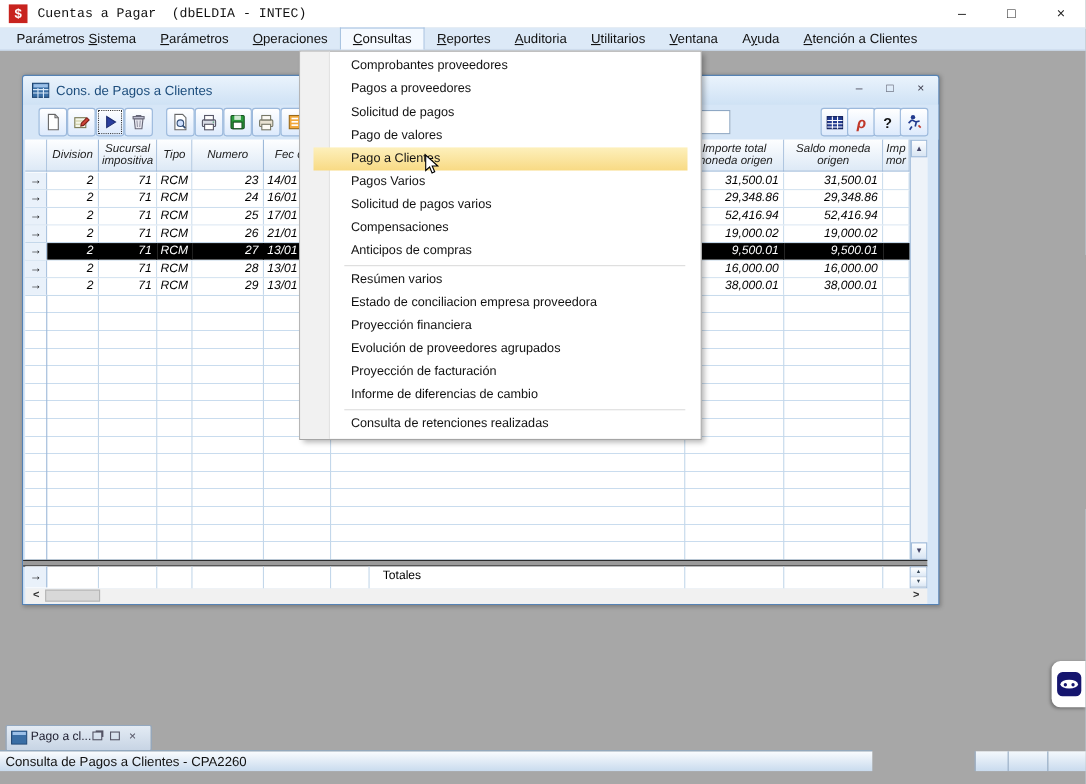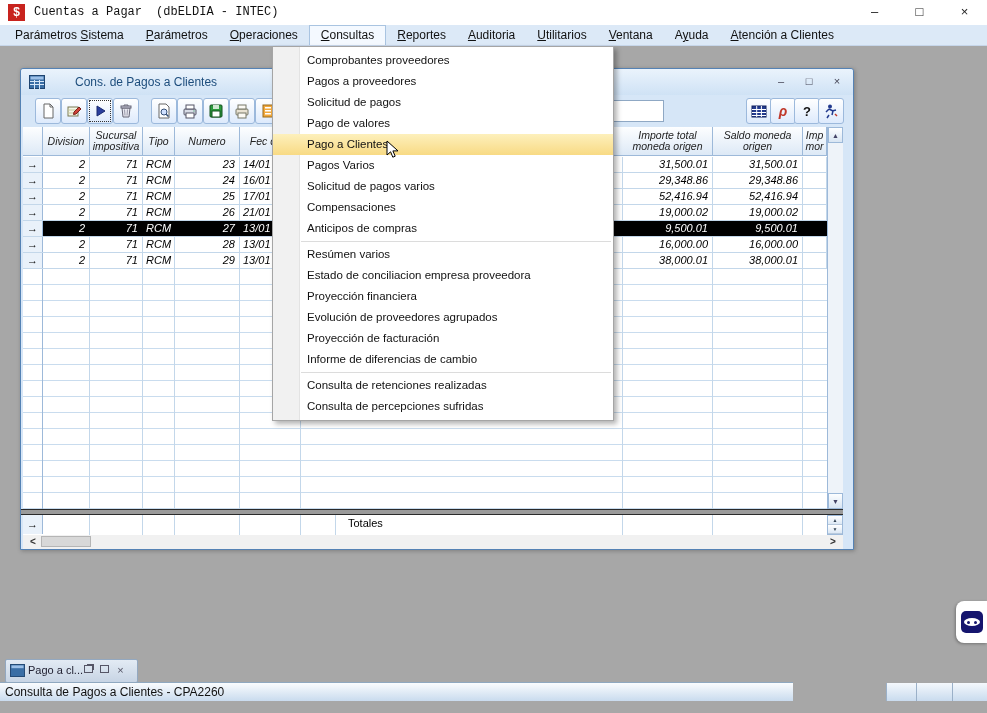--- a/index.html
+++ b/index.html
@@ -23,21 +23,21 @@
            display:flex;align-items:stretch;padding-left:4px;box-sizing:border-box;}
   .mitem{padding:0 11px;line-height:20px;white-space:nowrap;}
   .mitem.active{background:#f4f9ff;border:1px solid #a9c4e1;border-bottom:none;line-height:18px;}
   .mitem u{text-decoration:underline;}
 
   
   .mdi{left:20px;top:68px;width:832px;height:480px;background:#d6e6f7;
        border:1px solid #5582b4;border-radius:3px 3px 0 0;box-shadow:1px 1px 4px rgba(0,0,0,.25);z-index:1;}
   .mdi-title{left:0;top:0;width:100%;height:26px;background:linear-gradient(#eaf3fc,#cfe2f5);
              border-bottom:1px solid #bcd2e8;border-radius:3px 3px 0 0;}
-  .mdi-title-text{left:30px;top:6px;font-size:12px;color:#1d4d7c;margin-left:24px;}
+  .mdi-title-text{left:30px;top:6px;font-size:12px;color:#1d4d7c;}
   .mdi-ico{left:8px;top:6px;}
   .mdi-btns{right:6px;top:4px;display:flex;gap:8px;}
   .mdi-btn{width:20px;height:17px;text-align:center;line-height:16px;font-size:11px;color:#445;}
 
   
   .toolbar{left:0;top:26px;width:100%;height:32px;background:#d6e6f7;}
   .tbtn{top:3px;width:24px;height:24px;background:linear-gradient(#ffffff,#ddeafc);
         border:1px solid #9cb9dc;border-radius:3px;display:flex;align-items:center;justify-content:center;}
   .tbtn.focus{outline:1px dotted #333;outline-offset:-3px;}
   .tb-input{top:5px;height:18px;background:#fff;border:1px solid #8fa8c4;}
@@ -78,21 +78,21 @@
   .totals .ci2{position:absolute;left:0;top:0;width:20px;height:19px;background:#e9f1fa;
                border-right:1px solid #9db9d9;text-align:center;font-weight:bold;font-size:11px;line-height:18px;box-sizing:border-box;}
   .spinner{position:absolute;left:804px;top:0;width:16px;height:20px;border:1px solid #9db9d9;box-sizing:border-box;}
   .spinner div{height:50%;background:linear-gradient(#fff,#dce8f5);font-size:5px;line-height:8px;text-align:center;color:#345;border-bottom:1px solid #b8c9dc;box-sizing:border-box;}
   .hscroll{left:2px;top:466px;width:820px;height:14px;background:#f1f1f1;}
   .harrow{position:absolute;top:0;width:16px;height:13px;text-align:center;font-size:10px;line-height:13px;color:#333;font-weight:bold;}
   .hthumb{position:absolute;left:18px;top:1px;width:50px;height:11px;background:#d8d8d8;border:1px solid #b5b5b5;box-sizing:border-box;}
 
   
   .dropdown{left:272px;top:46px;width:340px;background:#fff;border:1px solid #a5a5a5;
-            box-shadow:3px 3px 5px rgba(0,0,0,.3);z-index:10;padding:3px 0;}
+            box-shadow:3px 3px 5px rgba(0,0,0,.3);z-index:10;padding:3px 12px;}
   .gutter{position:absolute;left:0;top:0;bottom:0;width:26px;background:#f1f1f1;border-right:1px solid #e3e3e3;}
   .ditem{position:relative;height:21px;line-height:21px;font-size:11.5px;color:#111;
          padding-left:34px;white-space:nowrap;}
   .ditem.hl{background:linear-gradient(#fdf0bc,#f8da84);}
   .dsep{height:5px;position:relative;}
   .dsep div{position:absolute;left:28px;right:2px;top:2px;height:1px;background:#dcdcdc;}
 
   .cursor{left:386px;top:140px;z-index:20;}
 
   
@@ -439,21 +439,20 @@
   <div class="ditem">Resúmen varios</div>
   <div class="ditem">Estado de conciliacion empresa proveedora</div>
   <div class="ditem">Proyección financiera</div>
   <div class="ditem">Evolución de proveedores agrupados</div>
   <div class="ditem">Proyección de facturación</div>
   <div class="ditem">Informe de diferencias de cambio</div>
   <div class="dsep">
       <div></div>
     </div>
   <div class="ditem">Consulta de retenciones realizadas</div>
-  <div class="ditem">Consulta de percepciones sufridas</div>
 </div>
 
 <div class="abs cursor">
   <svg width="13" height="19" viewBox="0 0 13 19">
       <path d="M1 1v14l3.6-3.2 2.2 5.4 2.4-1-2.3-5.3H12z" fill="#fff" stroke="#000"></path>
     </svg>
 </div>
 
 <div class="abs minwin">
   <span class="abs" style="left:4px;top:4px">

